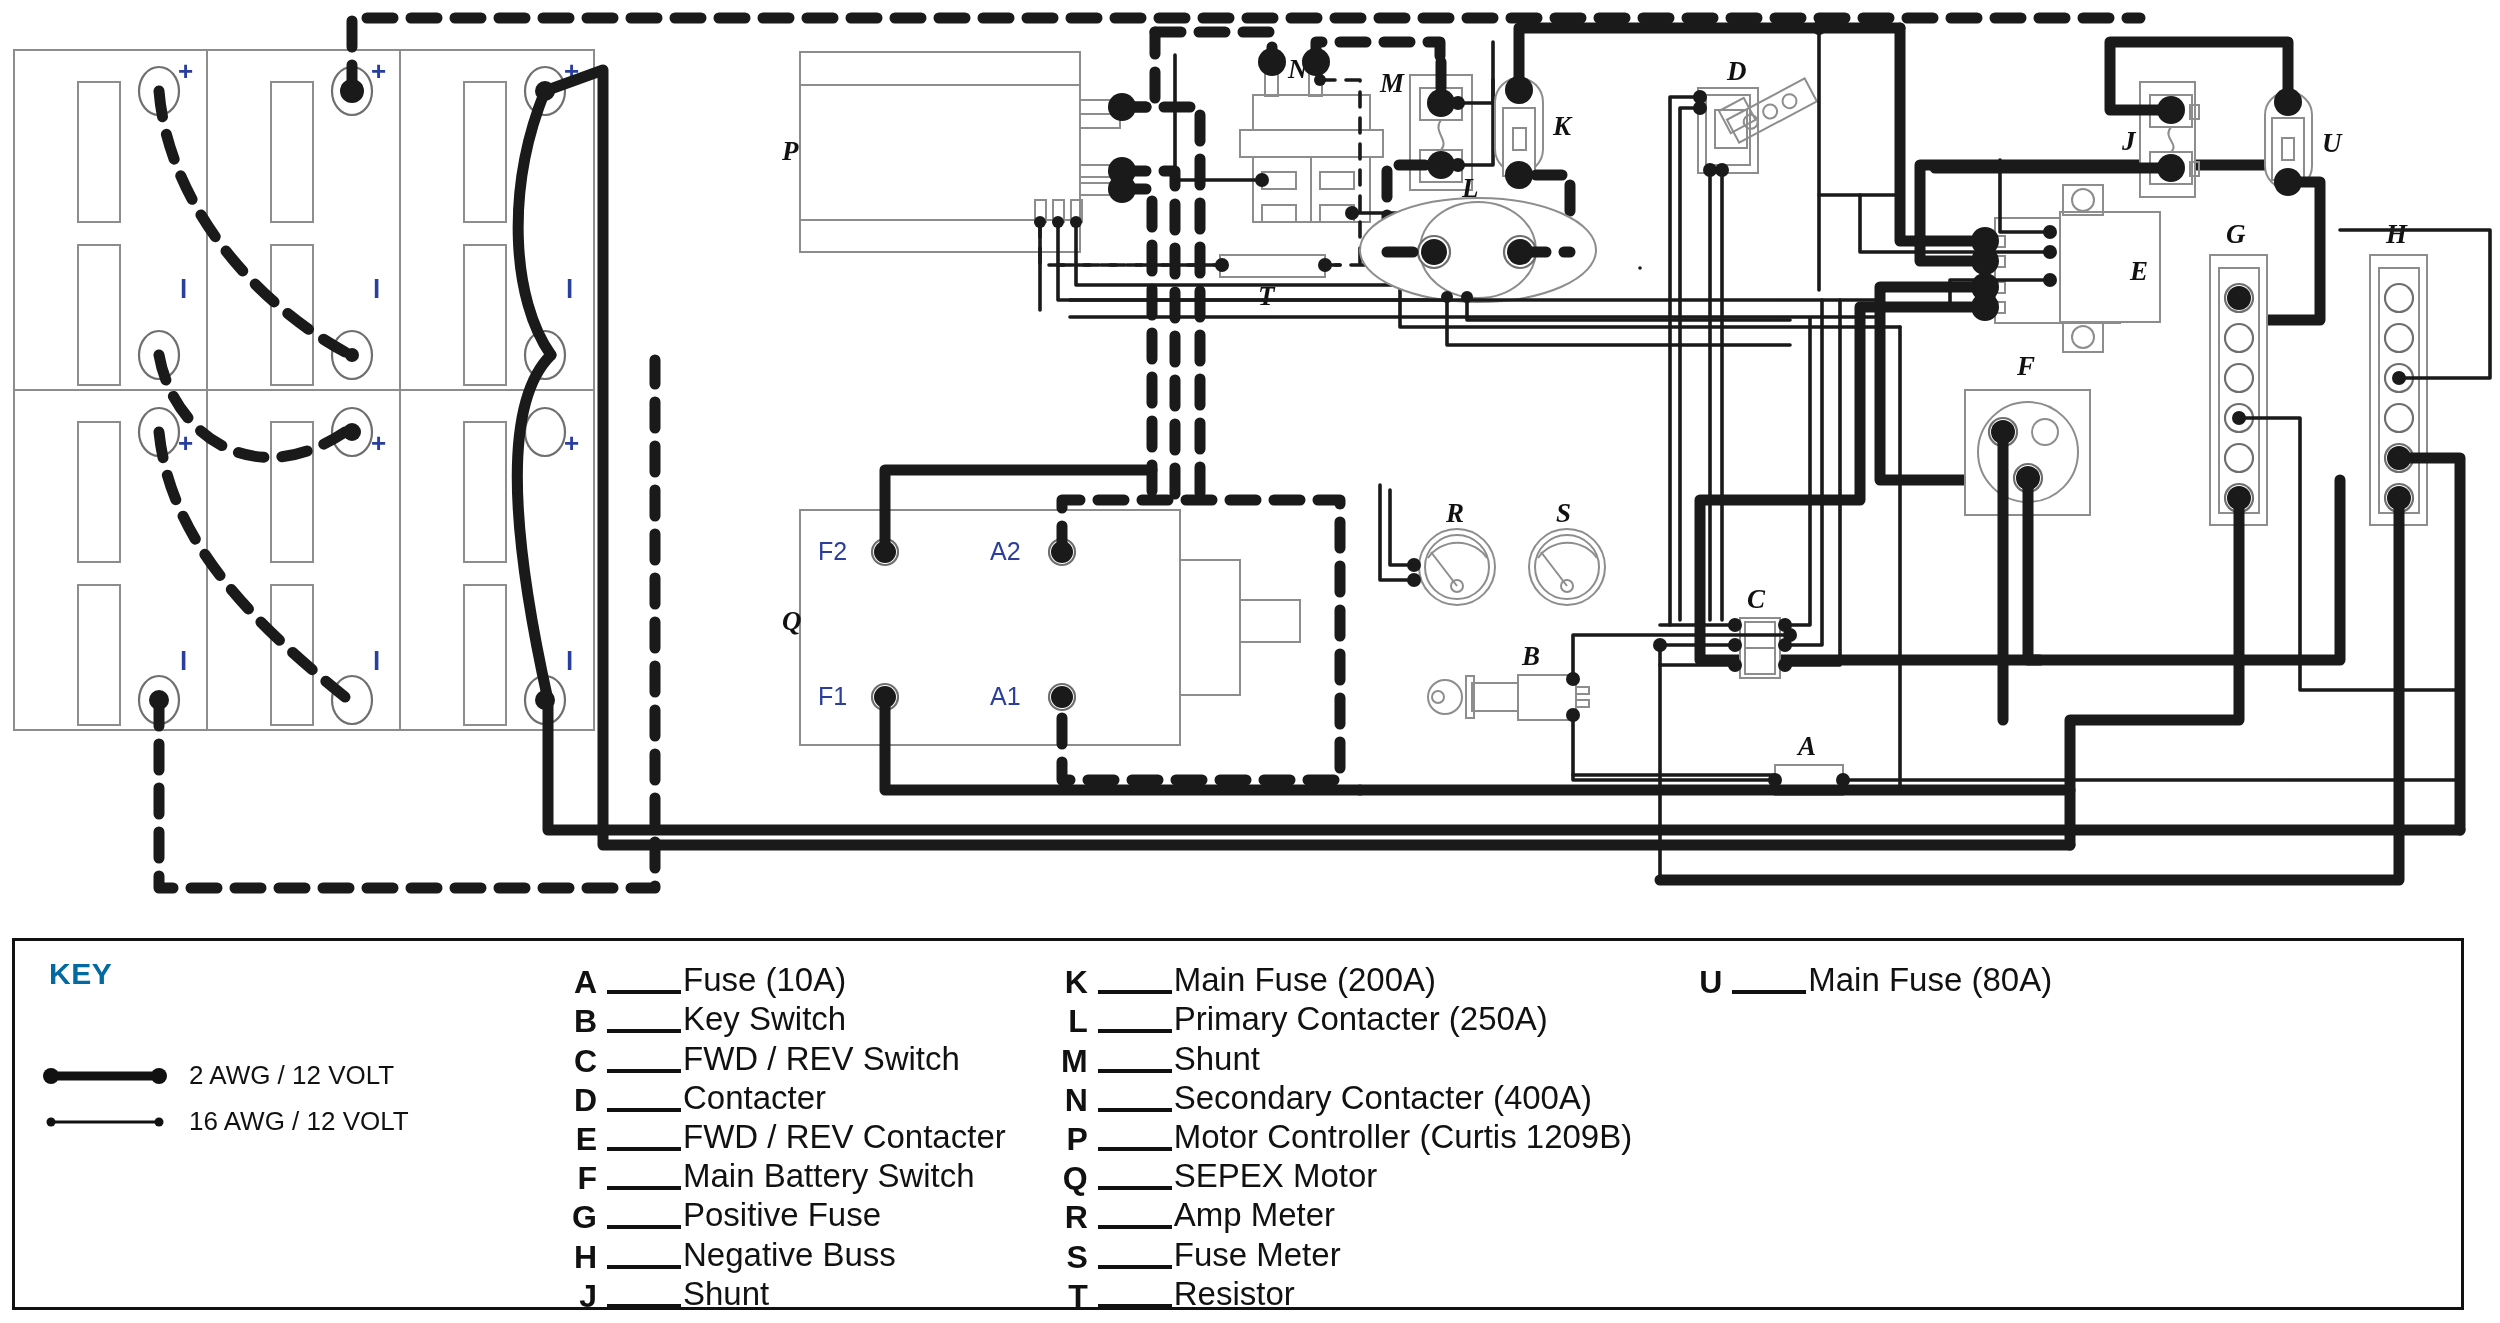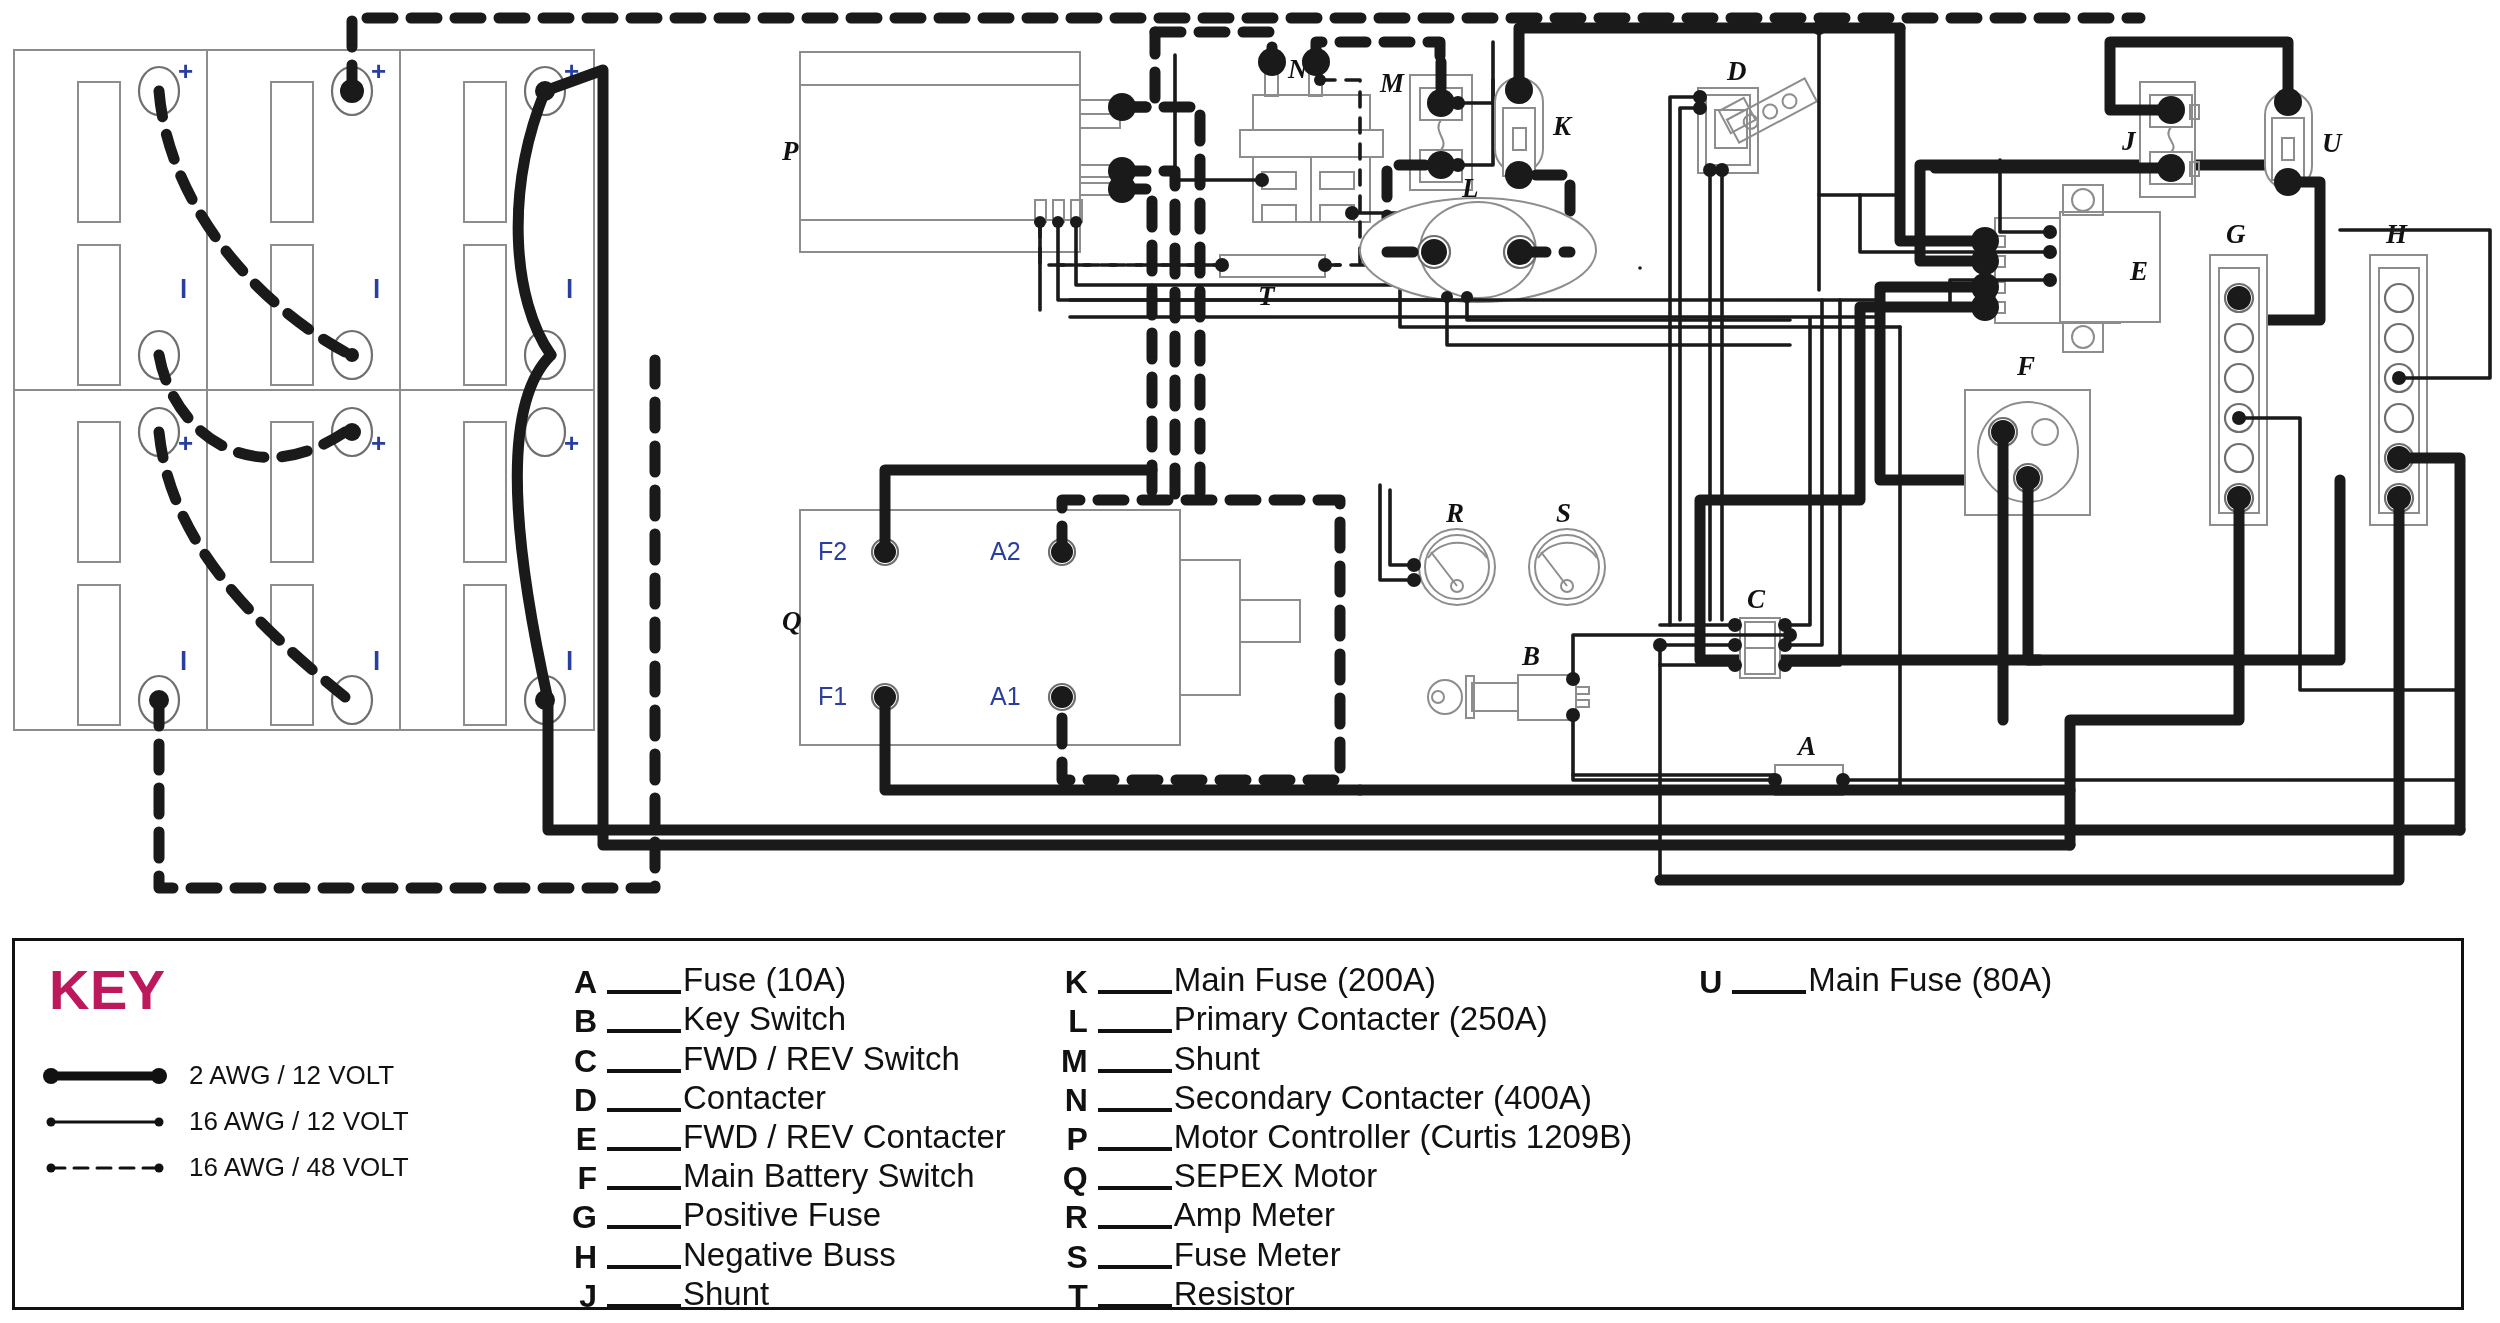--- a/index.html
+++ b/index.html
@@ -13,21 +13,21 @@
   .outline{fill:#ffffff;stroke:#8d8d8d;stroke-width:2;}
   .outline2{fill:none;stroke:#8d8d8d;stroke-width:2;}
   .wthick{fill:none;stroke:#1a1a1a;stroke-width:11;stroke-linecap:round;stroke-linejoin:round;}
   .wthickd{fill:none;stroke:#1a1a1a;stroke-width:11;stroke-linecap:round;stroke-linejoin:round;stroke-dasharray:26 18;}
   .wthin{fill:none;stroke:#1a1a1a;stroke-width:3.6;stroke-linecap:round;stroke-linejoin:round;}
   .wthind{fill:none;stroke:#1a1a1a;stroke-width:3.6;stroke-linecap:round;stroke-linejoin:round;stroke-dasharray:15 11;}
   .dotbig{fill:#1a1a1a;}
   .dotsm{fill:#1a1a1a;}
   .ring{fill:#ffffff;stroke:#6f6f6f;stroke-width:2.2;}
   .keybox{position:absolute;left:12px;top:938px;width:2452px;height:372px;border:3px solid #111;background:#fff;box-sizing:border-box;}
-  .keytitle{position:absolute;left:34px;top:16px;font-size:56px;font-weight:bold;letter-spacing:0.5px;color:#be185d;}
+  .keytitle{position:absolute;left:34px;top:16px;font-size:30px;font-weight:bold;letter-spacing:0.5px;color:#0369a1;}
   .ltable{position:absolute;left:26px;top:108px;}
   .lrow{display:flex;align-items:center;height:39px;margin-top:7px;}
   .lswatch{width:128px;height:20px;position:relative;margin-right:20px;}
   .ltext{font-size:26px;color:#111;white-space:nowrap;}
   .legcols{position:absolute;left:540px;top:18px;display:flex;}
   .legcol{margin-right:18px;}
   .legrow{display:flex;align-items:flex-end;height:39.2px;}
   .legref{width:42px;text-align:right;font-size:32px;font-weight:bold;color:#111;font-family:"Liberation Sans",sans-serif;line-height:1;}
   .legdash{width:74px;border-bottom:4px solid #111;margin:0 2px 4px 10px;}
   .legname{font-size:33px;color:#111;white-space:nowrap;line-height:1;padding-bottom:2px;}
@@ -483,30 +483,20 @@
       <div class="lrow">
         <div class="lswatch">
           <svg width="128" height="20" viewBox="0 0 128 20">
             <line x1="10" y1="10" x2="118" y2="10" stroke="#111" stroke-width="3" stroke-linecap="round"></line>
             <circle cx="10" cy="10" r="4.5" fill="#111"></circle>
               <circle cx="118" cy="10" r="4.5" fill="#111"></circle>
           </svg>
         </div>
         <div class="ltext">16 AWG / 12 VOLT</div>
       </div>
-      <div class="lrow">
-        <div class="lswatch">
-          <svg width="128" height="20" viewBox="0 0 128 20">
-            <line x1="10" y1="10" x2="118" y2="10" stroke="#111" stroke-width="3" stroke-linecap="round" stroke-dasharray="14 9"></line>
-            <circle cx="10" cy="10" r="4.5" fill="#111"></circle>
-              <circle cx="118" cy="10" r="4.5" fill="#111"></circle>
-          </svg>
-        </div>
-        <div class="ltext">16 AWG / 48 VOLT</div>
-      </div>
     </div>
 
     <div class="legcols">
 
       <div class="legcol">
         <div class="legrow">
           <div class="legref">A</div>
           <div class="legdash"></div>
           <div class="legname">Fuse (10A)</div>
         </div>

